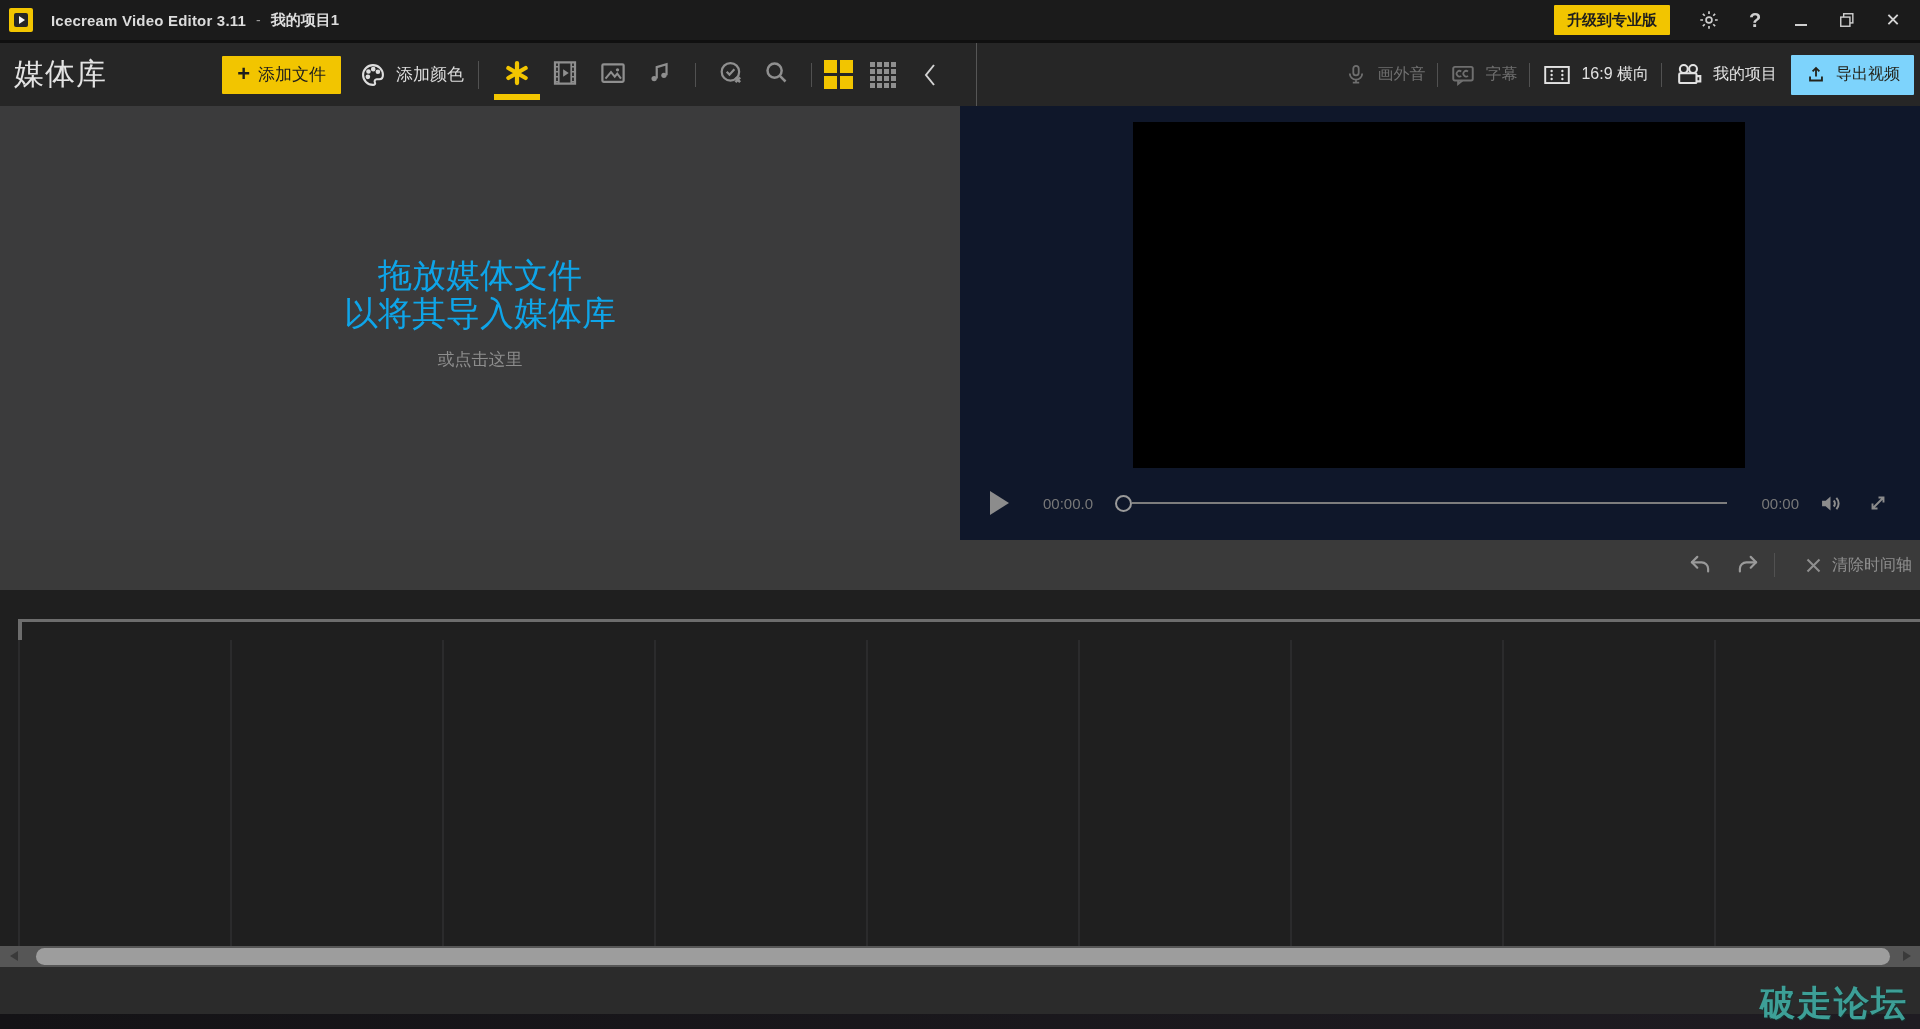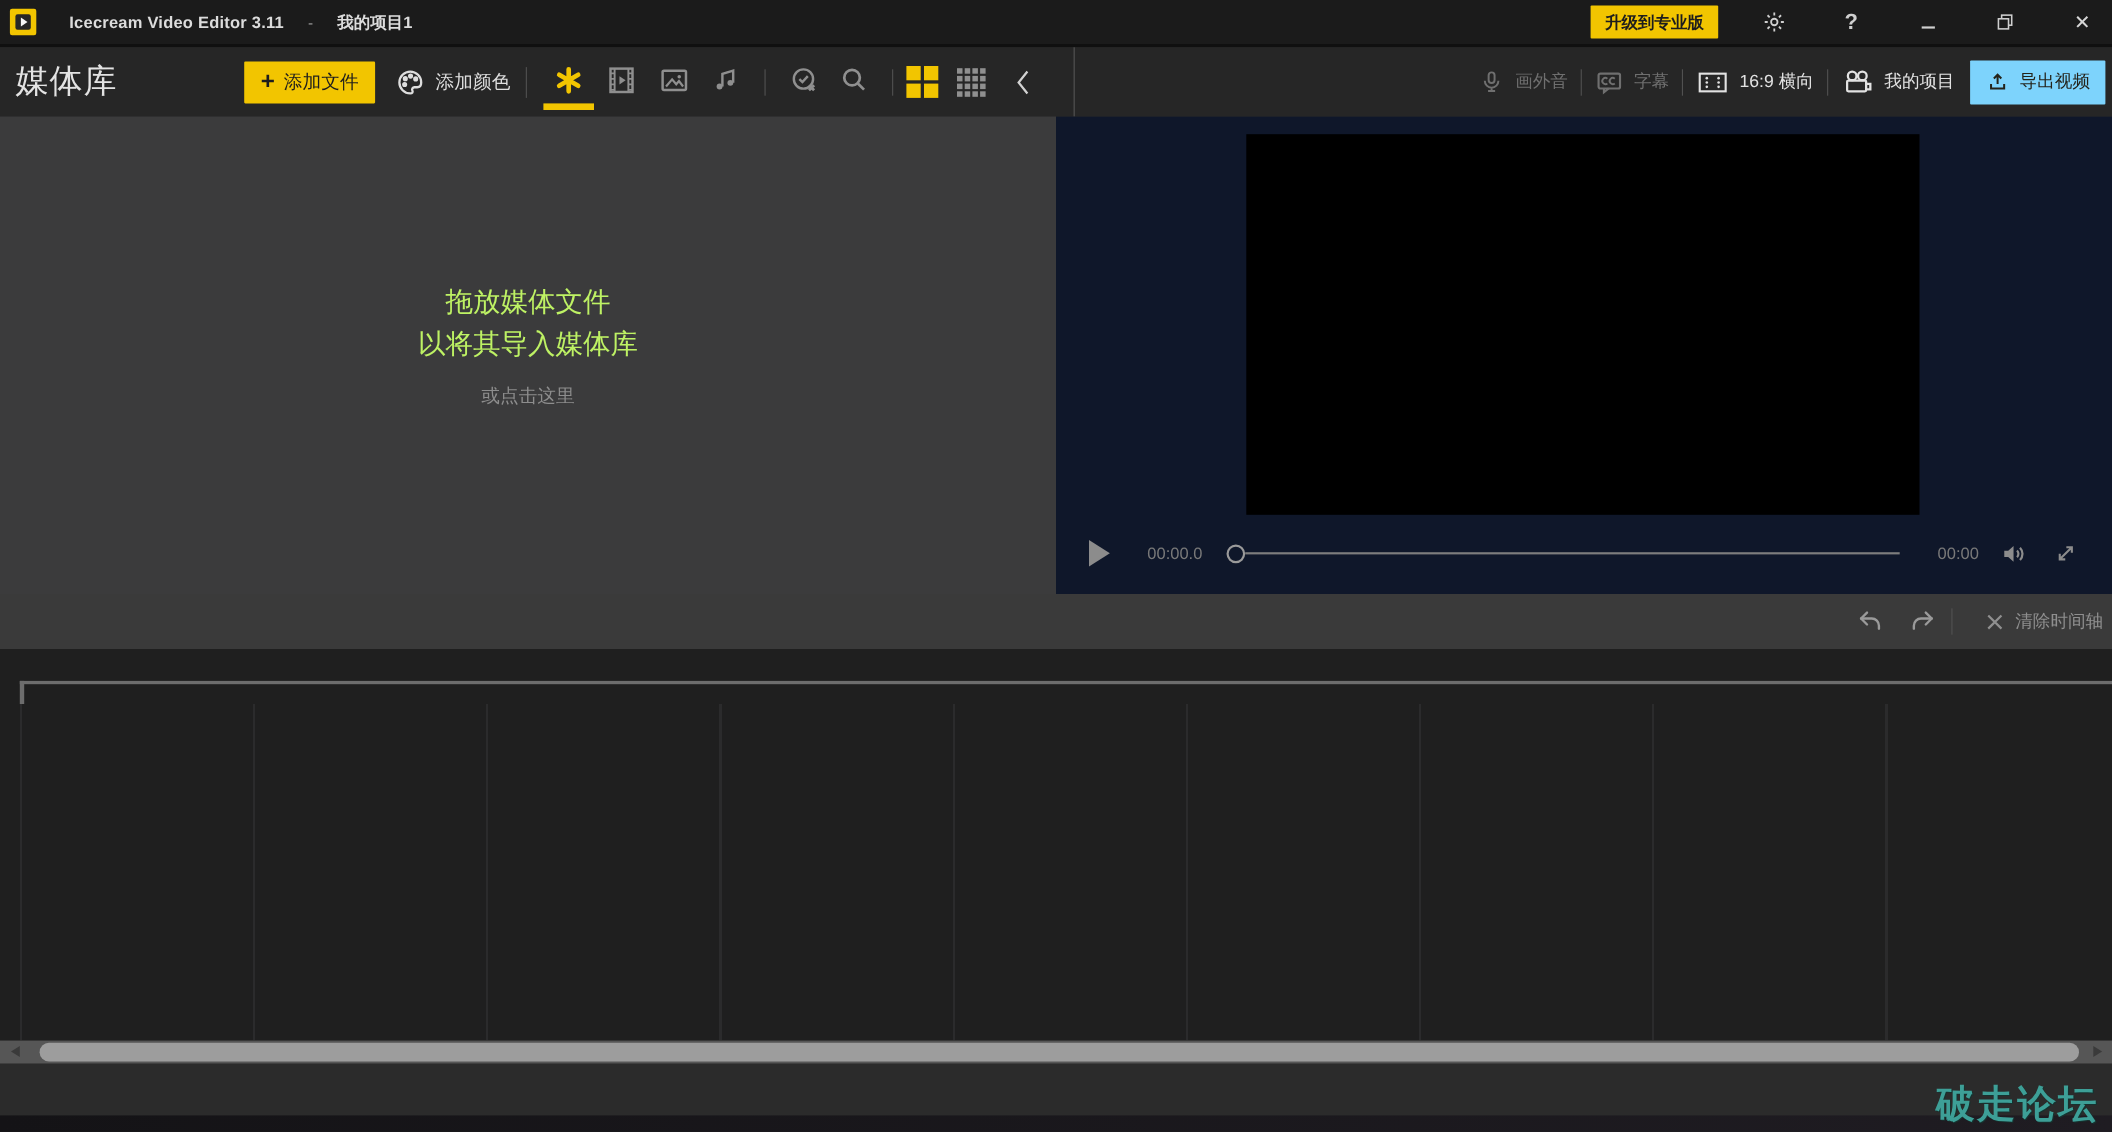--- a/index.html
+++ b/index.html
@@ -1,20 +1,20 @@
 <!DOCTYPE html>
 <html><head>
 <meta charset="utf-8">
 <style>
   * { margin:0; padding:0; box-sizing:border-box; }
   html,body { width:1920px; height:1029px; overflow:hidden; background:#2b2b2b;
     font-family:"Liberation Sans","DejaVu Sans",sans-serif; -webkit-font-smoothing:antialiased; }
 
   
-  .titlebar { height:40px; background:#1b1b1b; display:flex; align-items:center; padding:0 10px 0 9px;gap:12px; }
+  .titlebar { height:40px; background:#1b1b1b; display:flex; align-items:center; padding:0 10px 0 9px; }
   .logo { width:24px; height:24px; background:#f2c500; border-radius:2px; display:flex; align-items:center; justify-content:center; }
   .logo-inner { width:14px; height:14px; background:#262626; border-radius:2px; display:flex; align-items:center; justify-content:center; }
   .logo-play { width:0; height:0; border-left:6px solid #f7f7f7; border-top:4px solid transparent; border-bottom:4px solid transparent; margin-left:2px; }
   .app-title { color:#dcdcdc; font-size:15px; font-weight:bold; margin-left:18px; letter-spacing:.2px; }
   .title-sep { color:#9a9a9a; font-size:14px; margin:0 10px; }
   .project-name { color:#dcdcdc; font-size:15px; font-weight:bold; }
   .titlebar-spacer { flex:1; }
   .upgrade-btn { background:#f2c500; color:#1d1d1d; font-size:15px; font-weight:bold; height:30px; padding:0 13px; display:flex; align-items:center; border-radius:1px; cursor:pointer; margin-right:22px; }
   .tb-icon { color:#cfcfcf; display:flex; align-items:center; justify-content:center; width:34px; height:30px; cursor:pointer; }
   .help-glyph { font-size:20px; color:#cfcfcf; font-weight:bold; }
@@ -45,21 +45,21 @@
 
   .ht-item { display:flex; align-items:center; gap:9px; font-size:16px; cursor:pointer; white-space:nowrap; }
   .ht-disabled { color:#6f6f6f; }
   .ht-enabled { color:#e2e2e2; }
   .export-btn { background:#7dd3fc; color:#24231a; height:40px; padding:0 14px; display:flex; align-items:center; gap:9px; font-size:16px; border-radius:1px; margin-left:14px; cursor:pointer; }
 
   
   .main { display:flex; height:434px; }
   .media-panel { width:960px; background:#3b3b3c; position:relative; }
   .dropzone { position:absolute; left:0; top:150px; width:100%; text-align:center; cursor:pointer; }
-  .drop-line { color:#bef264; font-size:25px; line-height:38px; }
+  .drop-line { color:#0ea5e9; font-size:34px; line-height:38px; }
   .drop-hint { color:#8d8d8d; font-size:17px; margin-top:16px; }
 
   .preview-panel { flex:1; background:#0f172a; position:relative; }
   .video-frame { position:absolute; left:173px; top:16px; width:612px; height:346px; background:#000; }
   .player-bar { position:absolute; left:0; right:0; top:368px; height:58px; display:flex; align-items:center; padding:0 26px; }
   .play-btn { width:0; height:0; border-left:19px solid #8c8c8c; border-top:12px solid transparent; border-bottom:12px solid transparent; cursor:pointer; margin-left:4px; }
   .time { color:#787878; font-size:15px; }
   .time-current { margin-left:34px; margin-right:22px; }
   .slider { flex:1; display:flex; align-items:center; cursor:pointer; }
   .slider-handle { width:17px; height:17px; border:2px solid #9a9a9a; border-radius:50%; flex:0 0 auto; }

